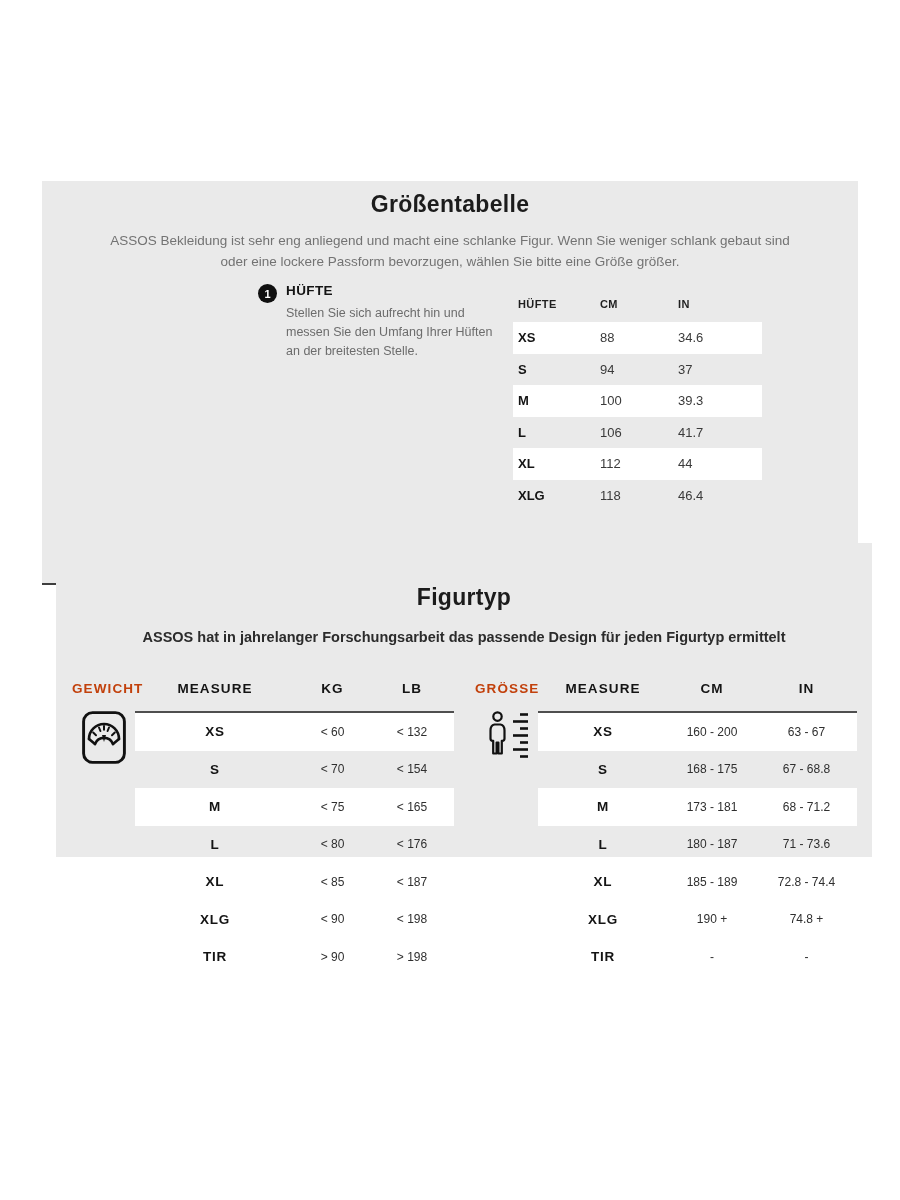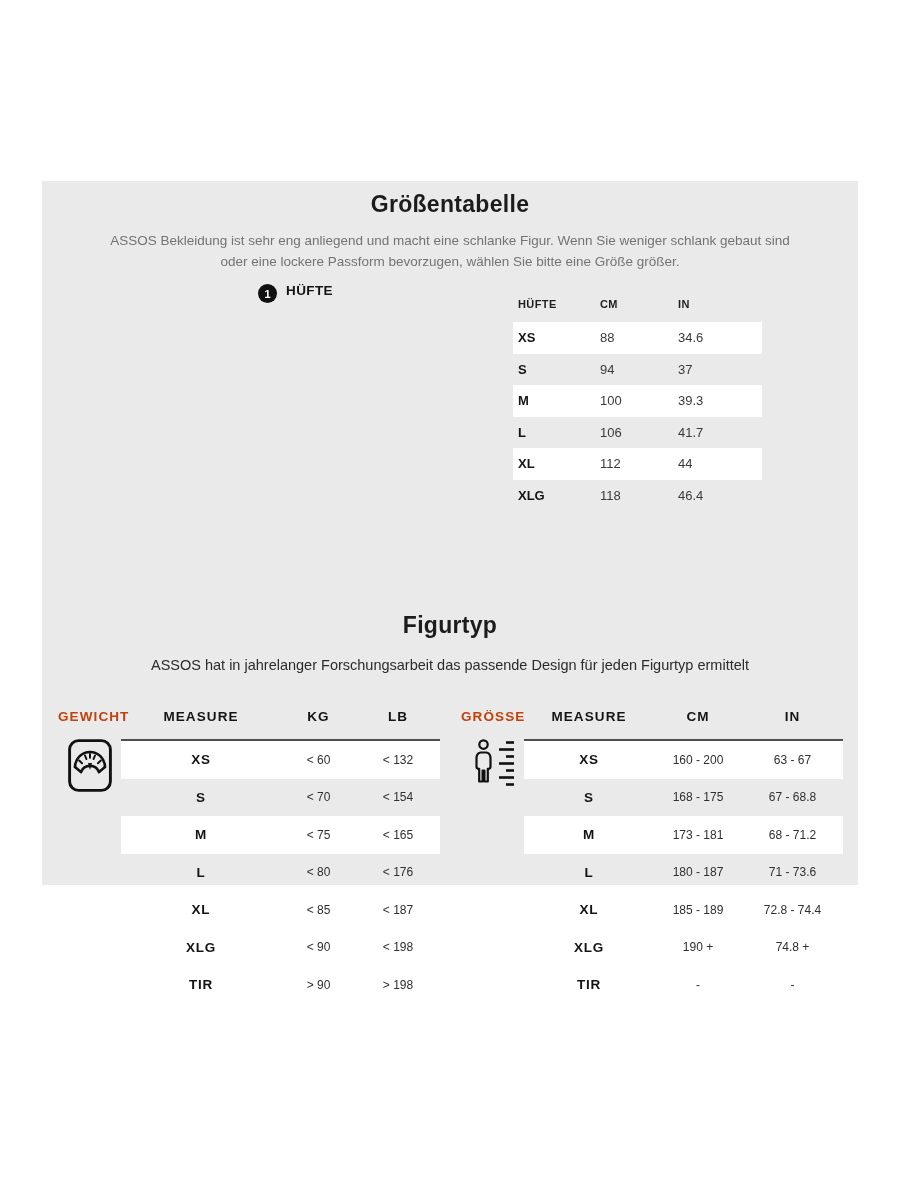--- a/index.html
+++ b/index.html
@@ -3,27 +3,27 @@
 <meta charset="utf-8">
 <style>
   html,body{margin:0;padding:0;}
   body{
     width:900px;height:1200px;position:relative;background:#ffffff;
     font-family:"Liberation Sans", sans-serif;
     -webkit-font-smoothing:antialiased;
   }
   .panel{position:absolute;left:42px;width:816px;background:#eaeaea;box-sizing:border-box;}
   .panel-top{top:181px;height:404px;border-bottom:2px solid #3e3e3e;}
-  .panel-bottom{top:571px;height:314px;}
+  .panel-bottom{top:543px;height:314px;margin-left:14px;}
 
   .title{margin:0;text-align:center;font-weight:700;color:#1c1c1c;font-size:23px;line-height:1.25;letter-spacing:.3px;}
   .title-top{padding-top:9px;}
   .title-bottom{padding-top:40px;}
   .desc{margin:12px auto 0;text-align:center;color:#737373;font-size:13.5px;line-height:1.55;width:680px;}
-  .desc-bottom{font-size:14.5px;color:#2b2b2b;width:720px;margin-top:14px;}
+  .desc-bottom{font-size:14.5px;color:#2b2b2b;width:720px;margin-top:14px;font-weight:bold;}
 
   
   .step{position:absolute;left:216px;top:102px;display:flex;gap:9px;}
   .step-badge{flex:0 0 19px;width:19px;height:19px;border-radius:50%;background:#101010;color:#fff;
     font-size:11px;font-weight:700;display:flex;align-items:center;justify-content:center;margin-top:1px;}
   .step-title{font-size:13.5px;font-weight:700;color:#141414;letter-spacing:.4px;margin-bottom:6px;}
   .step-text{font-size:12.5px;line-height:1.52;color:#6c6c6c;width:208px;}
 
   
   .hip-table{position:absolute;left:471px;top:104px;width:249px;}
@@ -69,20 +69,21 @@
 <body>
 
 <section class="panel panel-top">
   <h2 class="title title-top">Größentabelle</h2>
   <p class="desc">ASSOS Bekleidung ist sehr eng anliegend und macht eine schlanke Figur. Wenn Sie weniger schlank gebaut sind oder eine lockere Passform bevorzugen, wählen Sie bitte eine Größe größer.</p>
 
   <div class="step">
     <div class="step-badge">1</div>
     <div>
       <div class="step-title">HÜFTE</div>
+      <div class="step-text">Stellen Sie sich aufrecht hin und messen Sie den Umfang Ihrer Hüften an der breitesten Stelle.</div>
     </div>
   </div>
 
   <div class="hip-table">
     <div class="hip-header">
       <span class="hip-c1">HÜFTE</span>
       <span class="hip-c2">CM</span>
       <span class="hip-c3">IN</span>
     </div>
     <div class="hip-body">

